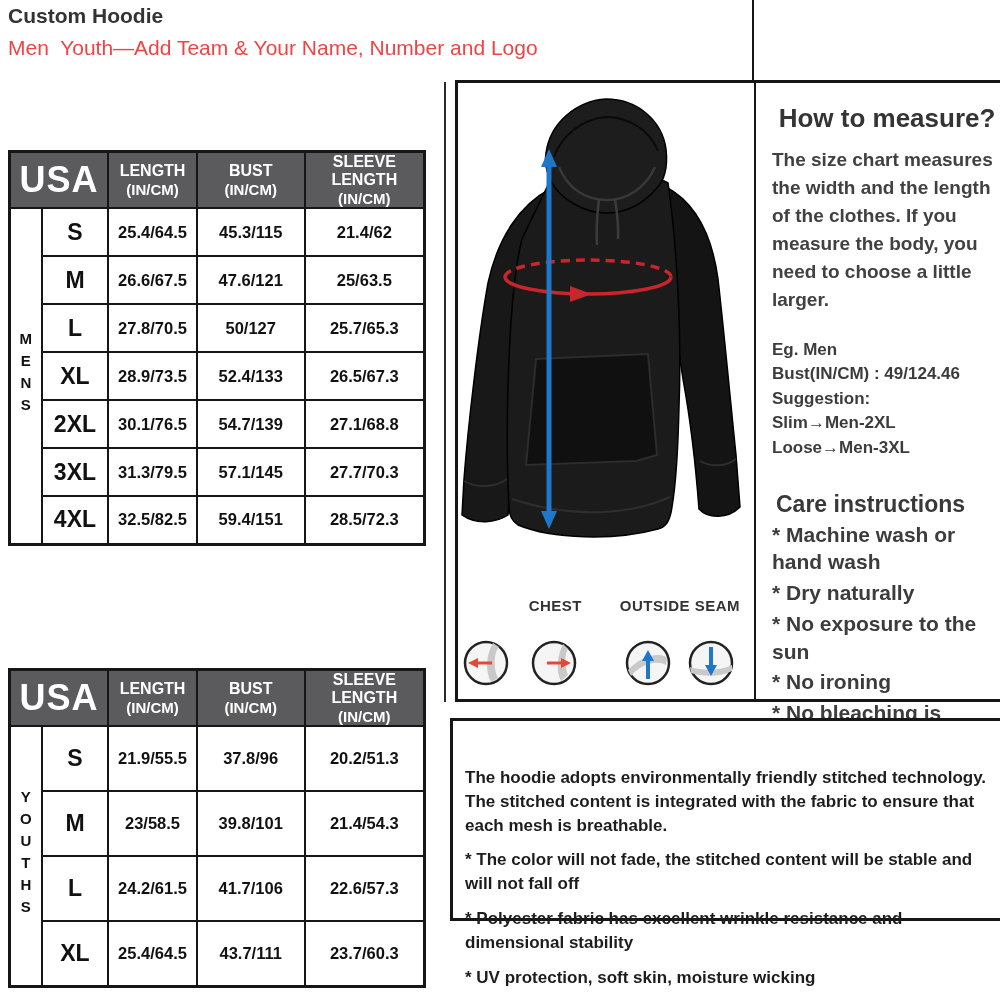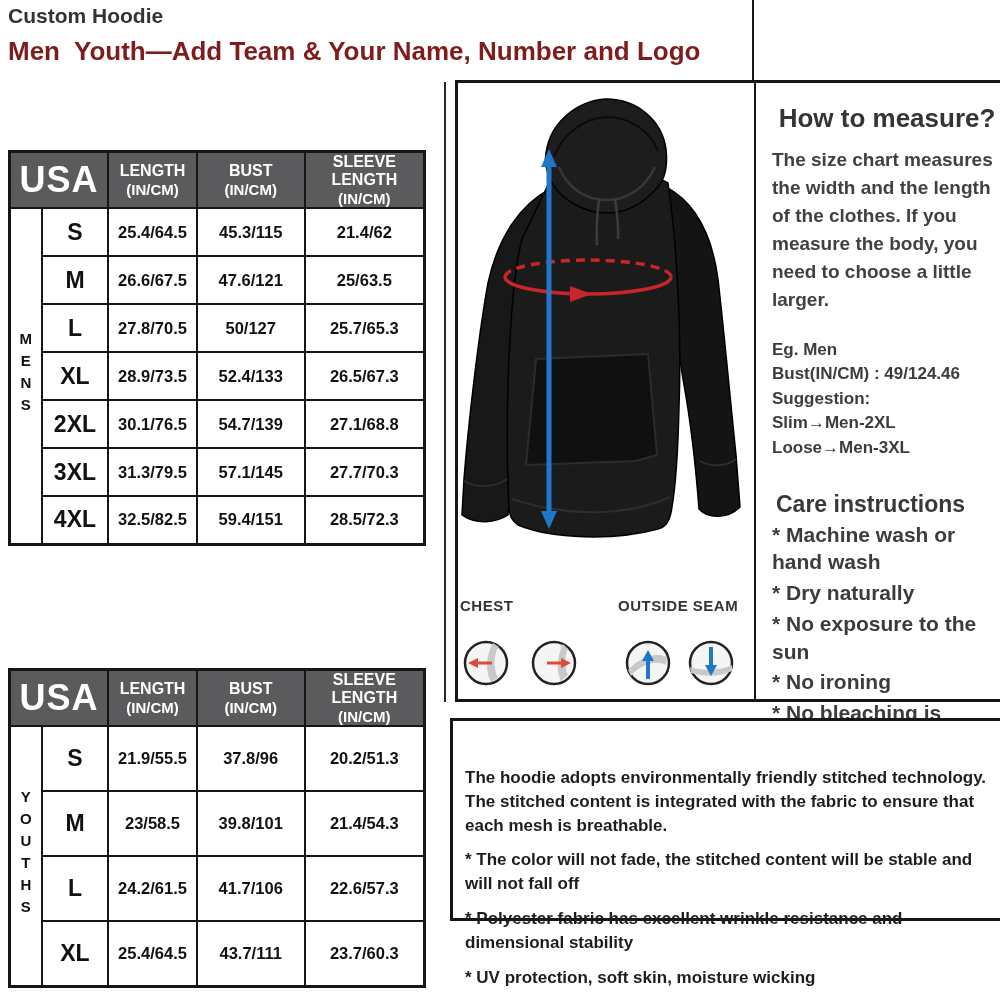--- a/index.html
+++ b/index.html
@@ -1,21 +1,21 @@
 <!DOCTYPE html>
 <html><head>
 <meta charset="utf-8">
 <style>
   html,body{margin:0;padding:0;background:#fff;}
   .page{position:relative;width:1000px;height:1000px;background:#fff;overflow:hidden;
         font-family:"Liberation Sans",sans-serif;color:#222;}
 
   
   .title{position:absolute;left:8px;top:4px;font-size:21px;font-weight:700;color:#333;}
-  .subtitle{position:absolute;left:8px;top:36px;font-size:26px;font-weight:700;color:#7f1d1d;white-space:pre;}
+  .subtitle{position:absolute;left:8px;top:36px;font-size:21px;font-weight:400;color:#ef4444;white-space:pre;}
 
   
   .size-table{position:absolute;border-collapse:collapse;table-layout:fixed;width:418px;
               background:#fff;}
   .size-table,.size-table th,.size-table td{border:2px solid #161616;}
   .size-table{border-width:3px;}
   .size-table th,.size-table td{text-align:center;vertical-align:middle;padding:0;}
   .mens{left:8px;top:150px;}
   .youths{left:8px;top:668px;}
   .size-table thead tr{height:56px;}
@@ -39,21 +39,21 @@
             border:3px solid #161616;box-sizing:border-box;background:#fff;}
   .divider{position:absolute;left:296px;top:0;width:2px;height:616px;background:#161616;}
   .bottom-box{position:absolute;left:450px;top:718px;width:562px;height:203px;
               border:3px solid #161616;box-sizing:border-box;background:#fff;
               padding:7px 10px 0 12px;}
 
   
   .hoodie-wrap{position:absolute;left:0;top:4px;width:296px;height:512px;}
 
   
-  .measure-label{position:absolute;top:514px;width:122px;text-align:left;
+  .measure-label{position:absolute;top:514px;width:122px;text-align:right;
                  font-size:15px;font-weight:700;color:#333;letter-spacing:.5px;}
   .chest-label{left:2px;}
   .seam-label{left:160px;}
   .mcircle{position:absolute;top:556px;width:48px;height:48px;}
   .mc1{left:4px;}.mc2{left:72px;}.mc3{left:166px;}.mc4{left:229px;}
 
   
   .measure-panel{position:absolute;left:300px;top:0;width:252px;height:616px;
                  padding:14px 8px 0 14px;box-sizing:border-box;color:#3f3f3f;}
   .hm-heading{font-size:26px;font-weight:700;color:#343434;text-align:center;margin:6px 0 12px 0;}

